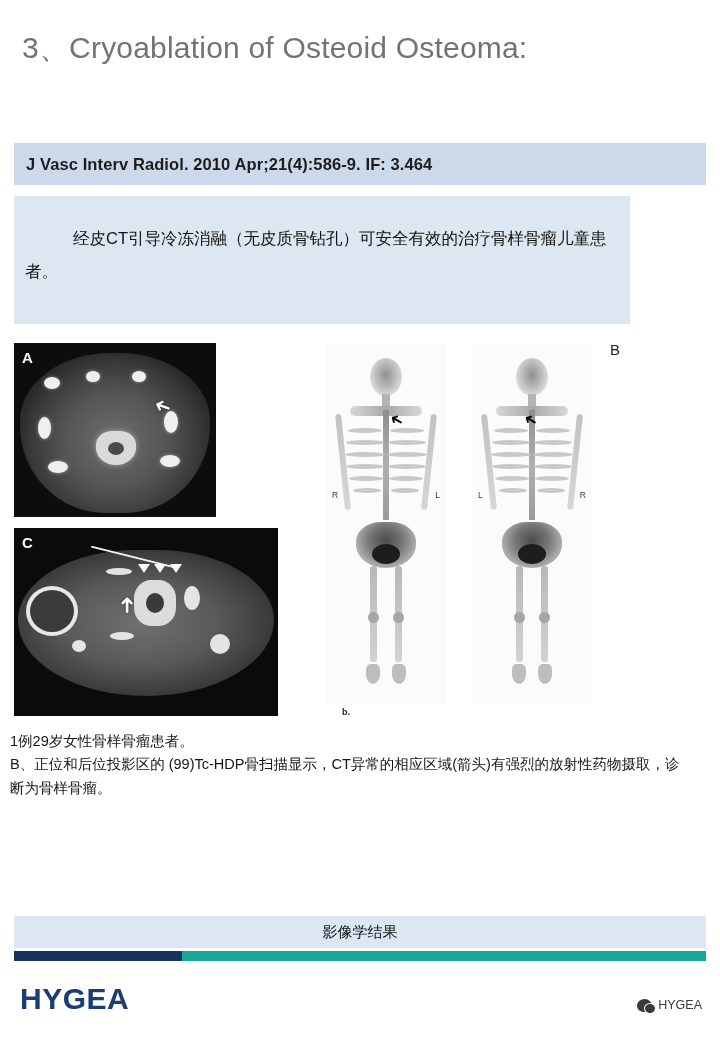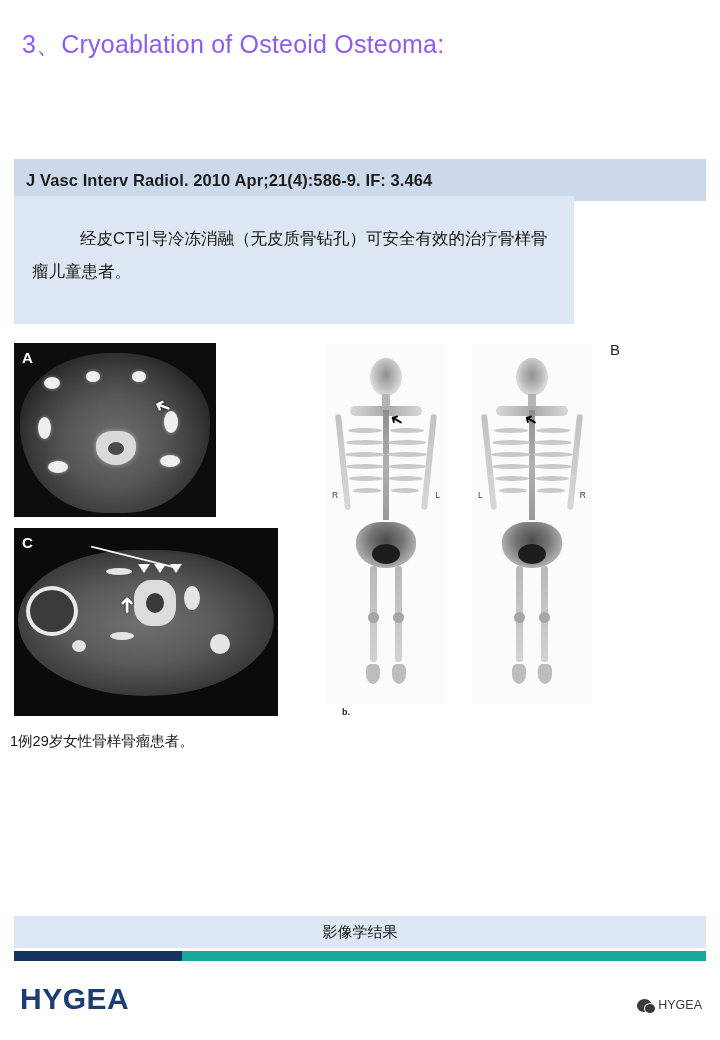--- a/index.html
+++ b/index.html
@@ -23,22 +23,22 @@
   }
 
   
   .title-block {
     position: absolute;
     left: 22px;
     top: 28px;
     width: 660px;
   }
   .title-line1 {
-    font-size: 25px;
-    color: #8b5cf6;
+    font-size: 30px;
+    color: #737373;
     font-weight: 400;
     letter-spacing: 0.2px;
     white-space: nowrap;
   }
   .title-line2 {
     font-size: 25px;
     color: #2b2b2b;
     font-weight: 400;
     letter-spacing: 0.2px;
     margin-top: 6px;
@@ -49,41 +49,40 @@
   
   .citation-bar {
     position: absolute;
     left: 14px;
     top: 143px;
     width: 692px;
     height: 42px;
     background: #ccd9ea;
     display: flex;
     align-items: center;
-    margin-top: 16px;
   }
   .citation-text {
     font-size: 16.5px;
     font-weight: bold;
     color: #1c1c1c;
     padding-left: 12px;
     letter-spacing: 0.1px;
     white-space: nowrap;
   }
 
   
   .summary-box {
     position: absolute;
     left: 14px;
     top: 196px;
-    width: 560px;
+    width: 616px;
     height: 128px;
     background: #dde7f2;
     box-sizing: border-box;
-    padding: 26px 18px 0 18px;
+    padding: 26px 18px 0 11px;
   }
   .summary-text {
     font-size: 16.5px;
     line-height: 2.0;
     color: #111111;
     text-indent: 48px;
   }
 
   
   .fig-a {
@@ -571,20 +570,21 @@
       <div class="scan-mark" style="right:6px;top:146px;">R</div>
     </div>
 
     <div class="fig-b-caption">b.</div>
   </div>
 
   <div class="panel-label-dark">B</div>
 
   <div class="caption">
     <div>1例29岁女性骨样骨瘤患者。</div>
+    <div>B、正位和后位投影区的 (99)Tc-HDP骨扫描显示，CT异常的相应区域(箭头)有强烈的放射性药物摄取，诊断为骨样骨瘤。</div>
   </div>
 
   <div class="footer-band">
     <span>影像学结果</span>
   </div>
   <div class="bar-left"></div>
   <div class="bar-right"></div>
 
   <div class="logo">HYGEA</div>
 

